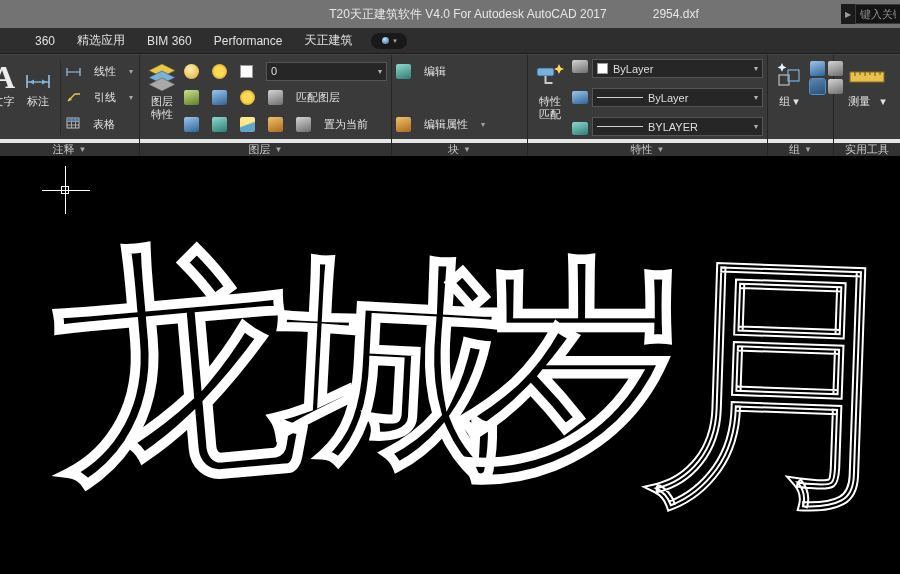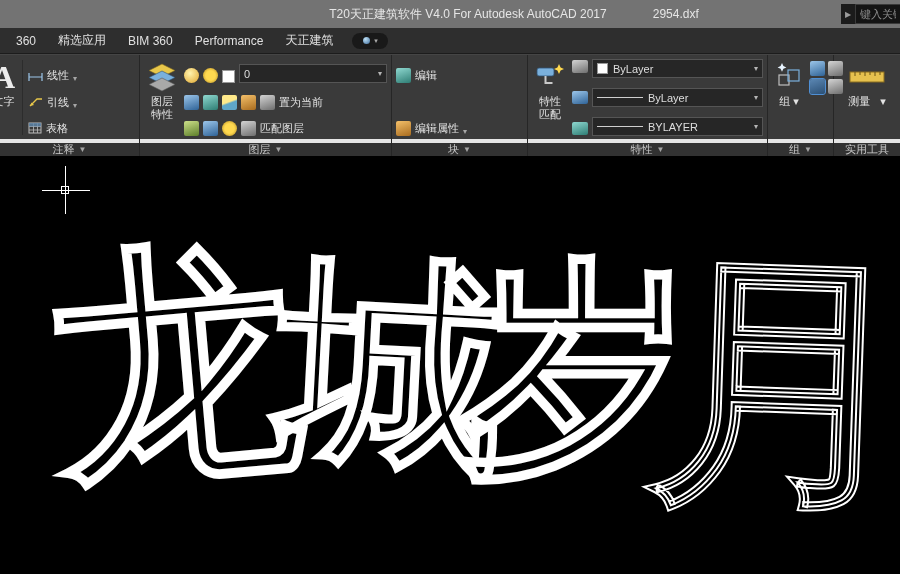--- a/index.html
+++ b/index.html
@@ -16,21 +16,21 @@
   .tb-play  { width:14px; height:20px; background:#1b1b1b; color:#9a9a9a; font-size:8px;
               display:flex; align-items:center; justify-content:center; }
   .tb-search { width:45px; height:20px; background:#141414; border:1px solid #3a3a3a;
                border-right:none; color:#8c8c8c; font-size:11px; padding:0 4px; outline:none; }
   .tb-search::placeholder { color:#8c8c8c; }
 
   
   .menubar { height:26px; background:#2e2e2e; display:flex; align-items:center;
              color:#e0e0e0; font-size:12px; border-bottom:1px solid #1c1c1c; }
   .menu-item { padding:0 11px; height:100%; display:flex; align-items:center; }
-  .menu-item.first { padding-left:16px; }
+  .menu-item.first { padding-left:6px;margin-left:29px; }
   .menu-tool { margin-left:8px; width:36px; height:16px; background:#191919; border-radius:8px;
                display:flex; align-items:center; justify-content:center; gap:4px; }
   .menu-tool .dot { width:7px; height:7px; border-radius:50%;
                background:radial-gradient(circle at 35% 30%, #bfe0f5, #3f6f9e); }
   .menu-tool .ar { font-size:7px; color:#aaa; }
 
   
   .ribbon { height:102px; background:#3a3a3a; display:flex; border-top:1px solid #454545; }
   .panel { display:flex; flex-direction:column; border-right:1px solid #262626; }
   .p-annotate { width:140px; } .p-layers { width:252px; } .p-block { width:136px; }
@@ -43,21 +43,21 @@
 
   .bigbtn { display:flex; flex-direction:column; align-items:center; padding:1px 2px;
             color:#e3e3e3; font-size:11px; line-height:13px; text-align:center; }
   .bigbtn .ic { height:36px; display:flex; align-items:center; justify-content:center; }
   .bigA { font-family:"Liberation Serif", serif; font-size:32px; font-weight:bold; color:#ececec; }
   .cutA { margin-left:-14px; }
 
   .vsep { width:1px; background:#2c2c2c; margin:2px 1px; }
 
   .rowcol { display:flex; flex-direction:column; justify-content:space-between; flex:1; padding:1px 0; }
-  .trow { display:flex; align-items:flex-end; gap:4px; height:24px; color:#e3e3e3; font-size:11px; }
+  .trow { display:flex; align-items:center; gap:13px; height:24px; color:#e3e3e3; font-size:11px; }
   .trow .ar { font-size:8px; color:#a5a5a5; }
 
   .i15 { width:15px; height:15px; border-radius:2px; flex:none; }
   .rnd { border-radius:50%; }
   .g-bulb   { background:radial-gradient(circle at 40% 35%, #fff3ae, #e0a62e); }
   .g-sun    { background:radial-gradient(circle, #ffd94f 45%, #a87f1e); }
   .g-blue   { background:linear-gradient(160deg, #9cc6ea, #2f6397); }
   .g-teal   { background:linear-gradient(160deg, #8fd8d0, #2e7d74); }
   .g-green  { background:linear-gradient(160deg, #cde08a, #5d7f2a); }
   .g-gray   { background:linear-gradient(160deg, #d4d4d4, #6e6e6e); }
@@ -117,20 +117,31 @@
   <div class="ribbon">
 
     <div class="panel p-annotate">
       <div class="panel-body">
         <div class="bigbtn cutA">
           <span class="ic">
               <span class="bigA">A</span>
             </span>
           <span>文字</span>
         </div>
+        <div class="bigbtn">
+          <span class="ic">
+            <svg width="30" height="26" viewBox="0 0 30 26">
+              <path d="M4 18 L26 18" stroke="#7ab0dc" stroke-width="1.5"></path>
+              <path d="M4 11 L4 24 M26 11 L26 24" stroke="#9cc6ea" stroke-width="1.5"></path>
+              <path d="M6 18 l5 -2.5 v5 z" fill="#7ab0dc"></path>
+              <path d="M24 18 l-5 -2.5 v5 z" fill="#7ab0dc"></path>
+            </svg>
+          </span>
+          <span>标注</span>
+        </div>
         <div class="vsep"></div>
         <div class="rowcol">
           <div class="trow">
             <span>
               <svg width="15" height="12" viewBox="0 0 15 12">
                 <path d="M1 8 h13 M1 4 v8 M14 4 v8" stroke="#9cc6ea" stroke-width="1.2" fill="none"></path>
               </svg>
             </span>
             <span>线性</span>
             <span class="ar">▾</span>
@@ -180,33 +191,33 @@
           <div class="trow">
             <span class="i15 rnd g-bulb"></span>
             <span class="i15 rnd g-sun"></span>
             <span class="chip-white"></span>
             <div class="dd dd-layer">
               <span class="val">0</span>
               <span class="arrow">▾</span>
             </div>
           </div>
           <div class="trow">
+            <span class="i15 g-green"></span>
+            <span class="i15 g-blue"></span>
+            <span class="i15 g-sun rnd"></span>
+            <span class="i15 g-gray"></span>
+            <span>匹配图层</span>
+          </div>
+          <div class="trow">
             <span class="i15 g-blue"></span>
             <span class="i15 g-teal"></span>
             <span class="i15 g-cyanyl"></span>
             <span class="i15 g-orange"></span>
             <span class="i15 g-gray"></span>
             <span>置为当前</span>
-          </div>
-          <div class="trow">
-            <span class="i15 g-green"></span>
-            <span class="i15 g-blue"></span>
-            <span class="i15 g-sun rnd"></span>
-            <span class="i15 g-gray"></span>
-            <span>匹配图层</span>
           </div>
         </div>
       </div>
       <div class="panel-footer">
         <span>图层</span>
         <span class="footer-arrow">▼</span>
       </div>
     </div>
 
     <div class="panel p-block">

